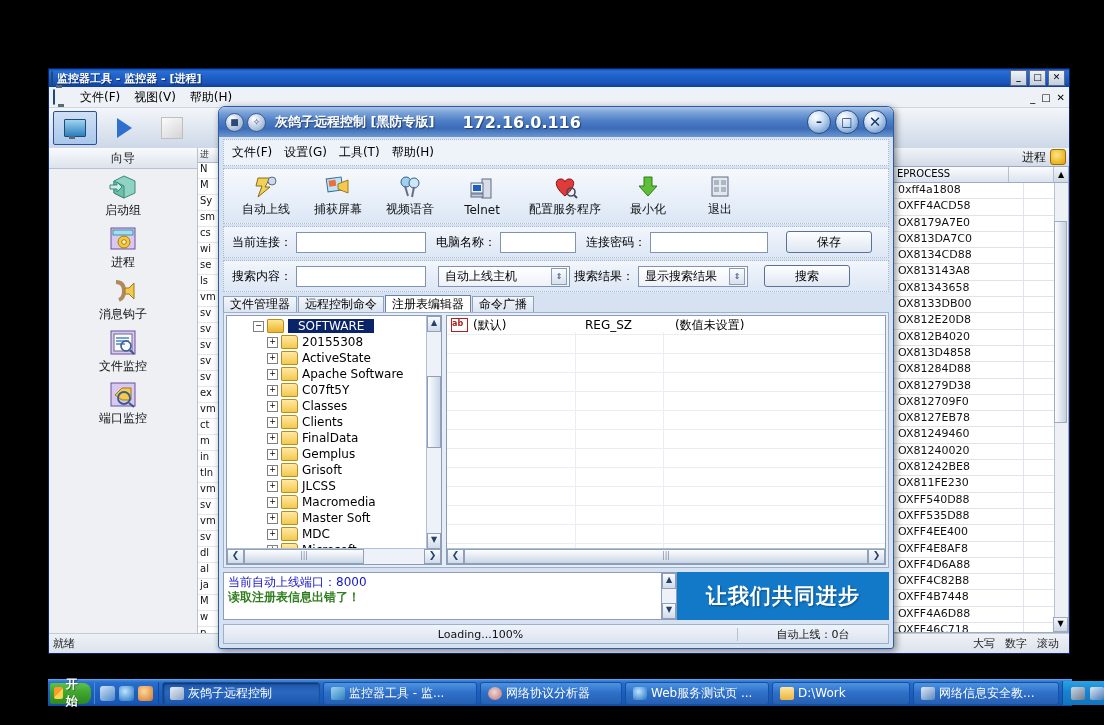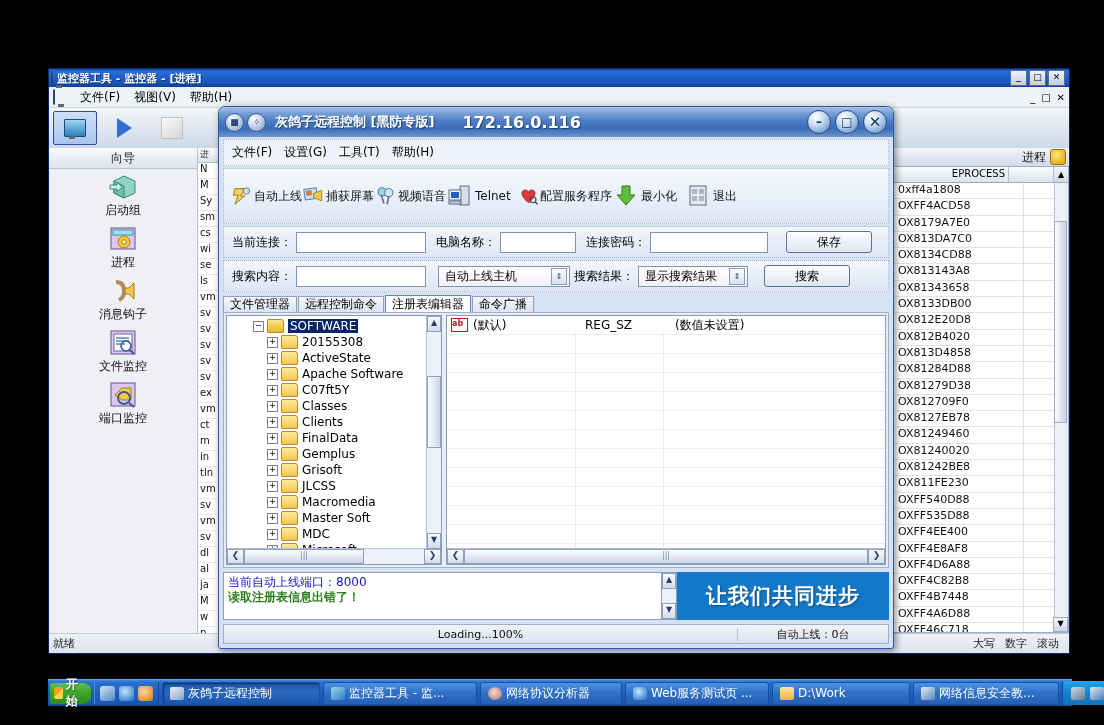--- a/index.html
+++ b/index.html
@@ -43,21 +43,21 @@
   .procrow{height:15px;border-bottom:1px solid #e4e8ee;font-size:10px;padding-left:2px;color:#111;white-space:nowrap;overflow:hidden;font-family:"DejaVu Sans",sans-serif;}
   #proclist-scroll{position:absolute;right:0;top:0;width:7px;height:100%;background:#bcc9dd;}
 
   #centerfill{flex:1;background:#e9edf3;}
 
   
   #rightpanel{width:176px;background:#dfe5ee;border-left:1px solid #9aa7bd;display:flex;flex-direction:column;}
   #rp-head{height:18px;background:linear-gradient(180deg,#f2f5f9,#d3dbe8);display:flex;align-items:center;justify-content:flex-end;padding-right:3px;gap:4px;font-size:12px;color:#111;}
   .gearic{width:14px;height:14px;border-radius:3px;background:radial-gradient(circle at 40% 35%,#ffe680,#e0a000);border:1px solid #9c7000;}
   #rp-listhead{display:flex;height:15px;background:linear-gradient(180deg,#fbfcfe,#dce3ed);border:1px solid #9fabc0;font-size:10px;}
-  #rp-listhead .c1{flex:1;padding:1px 3px;border-right:1px solid #b4bfd0;text-align:right;}
+  #rp-listhead .c1{flex:1;padding:1px 3px;border-right:1px solid #b4bfd0;}
   #rp-listhead .c2{width:44px;border-right:1px solid #b4bfd0;}
   #rp-listhead .sbup{width:14px;background:linear-gradient(180deg,#f4f6fa,#cfd8e6);display:flex;align-items:center;justify-content:center;font-size:8px;}
   #rp-rows{flex:1;background:#fff;border:1px solid #9fabc0;border-top:none;overflow:hidden;position:relative;}
   .eprow{height:15.3px;display:flex;font-size:11px;border-bottom:1px solid #dfe4ec;font-family:"DejaVu Sans",sans-serif;}
   .eprow .v{flex:1;padding-left:4px;color:#111;white-space:nowrap;}
   .eprow .b{width:44px;border-left:1px solid #dfe4ec;}
   #rp-vscroll{position:absolute;right:0;top:0;width:13px;height:100%;background:#edf1f6;border-left:1px solid #b8c2d2;}
   #rp-thumb{position:absolute;right:1px;top:38px;width:11px;height:200px;background:linear-gradient(90deg,#fdfdfe,#c6d1e1);border:1px solid #9fabc0;}
   #rp-down{position:absolute;right:0;bottom:0;width:13px;height:13px;background:linear-gradient(180deg,#f4f6fa,#cfd8e6);border:1px solid #9fabc0;font-size:8px;text-align:center;line-height:11px;}
 
@@ -77,21 +77,21 @@
   #dlg-title .ip{color:#fff;font-weight:bold;font-size:16px;margin-left:28px;text-shadow:1px 1px 1px rgba(0,0,0,.45);font-family:"DejaVu Sans",sans-serif;}
   .dbtns{margin-left:auto;display:flex;gap:4px;}
   .dbtn{width:22px;height:22px;border-radius:50%;border:1px solid #2b4d80;
     background:radial-gradient(circle at 35% 28%,#ffffff 0%,#cfe0f4 35%,#7fa6d6 75%,#41699f 100%);
     display:flex;align-items:center;justify-content:center;font-size:12px;color:#123a68;font-weight:bold;line-height:1;}
   .dbtn.x{background:radial-gradient(circle at 35% 28%,#ffffff 0%,#d2e2f5 35%,#7ea5d5 75%,#3d6499 100%);font-size:15px;}
 
   #dlg-menu{height:25px;margin:2px 4px 0 4px;background:#eef3fa;border:1px dotted #aab8cf;display:flex;align-items:center;padding-left:8px;gap:12px;font-size:12px;color:#000;}
 
   #dlg-tools{margin:2px 4px 0 4px;height:54px;background:linear-gradient(180deg,#f6f9fd,#dce7f6);border:1px dotted #aab8cf;display:flex;align-items:center;padding-left:6px;}
-  .tool{width:72px;display:flex;flex-direction:row;align-items:center;gap:1px;}
+  .tool{width:72px;display:flex;flex-direction:column;align-items:center;gap:1px;}
   .tool .ti{width:28px;height:26px;}
   .tool .tl{font-size:12px;color:#111;white-space:nowrap;}
   .tool .tl.en{font-family:"DejaVu Sans",sans-serif;}
 
   .formrow{margin:2px 4px 0 4px;height:30px;background:linear-gradient(180deg,#f2f6fc,#dde7f5);border:1px dotted #aab8cf;display:flex;align-items:center;padding-left:8px;gap:4px;font-size:12px;}
   .formrow .lab{color:#000;}
   .tinput{height:17px;border:1px solid #7f94b3;background:#fff;}
   .btnstd{height:20px;padding:0 14px;border:1px solid #5c7196;border-radius:3px;
     background:linear-gradient(180deg,#fdfefe,#dfe7f2);font-size:12px;color:#000;display:flex;align-items:center;justify-content:center;}
   .selectbox{height:19px;border:1px solid #7f94b3;background:linear-gradient(180deg,#ffffff,#eef2f8);display:flex;align-items:center;padding:0 2px 0 6px;font-size:12px;color:#000;}
@@ -103,21 +103,21 @@
   .tab.active{background:#fff;height:16px;border-color:#6b82a6;}
 
   #dlg-panes{margin:0 4px;height:250px;display:flex;gap:4px;background:#e6edf7;border:1px solid #9fb0cb;padding:2px;}
   #treepane{width:214px;background:#fff;border:1px solid #8a9cb8;display:flex;flex-direction:column;position:relative;}
   #tree{flex:1;overflow:hidden;padding:2px 0 0 4px;}
   .tnode{display:flex;align-items:center;height:16px;font-size:12px;font-family:"DejaVu Sans",sans-serif;white-space:nowrap;}
   .tnode .exp{width:9px;height:9px;border:1px solid #808080;background:#fff;font-size:8px;line-height:7px;text-align:center;color:#000;margin-right:3px;font-family:"DejaVu Sans",sans-serif;}
   .tnode .fold{width:15px;height:12px;margin-right:4px;background:linear-gradient(180deg,#ffeaa0,#f3c84f);border:1px solid #b98c1b;border-radius:1px 3px 1px 1px;}
   .tnode .fold.open{background:linear-gradient(180deg,#ffe68c,#e9b52e);}
   .tnode .lbl{color:#000;}
-  .tnode .lbl.sel{background:#0a246a;color:#fff;padding:0 2px;}
+  .tnode .lbl.sel{background:#0a246a;color:#fff;padding:0 10px;}
   .tindent{width:22px;}
   .vscroll{width:14px;background:#eef2f8;border-left:1px solid #b3bfd2;position:absolute;right:0;top:0;bottom:0;}
   .vsbtn{height:14px;background:linear-gradient(180deg,#fafcfe,#d2dbe9);border:1px solid #8ea0bb;font-size:8px;text-align:center;line-height:12px;color:#24406b;}
   .vsthumb{position:absolute;left:0;right:0;background:linear-gradient(90deg,#fdfeff,#c9d5e6);border:1px solid #8ea0bb;}
   .hscroll{height:15px;background:#eef2f8;border-top:1px solid #b3bfd2;display:flex;align-items:center;}
   .hsbtn{width:15px;height:13px;background:linear-gradient(180deg,#fafcfe,#d2dbe9);border:1px solid #8ea0bb;font-size:9px;text-align:center;line-height:11px;color:#24406b;}
   .hsthumb{height:13px;background:linear-gradient(180deg,#fdfeff,#c9d5e6);border:1px solid #8ea0bb;position:relative;}
   .hsthumb:after{content:'|||';position:absolute;left:50%;top:0;transform:translateX(-50%);font-size:8px;color:#7d8ca4;line-height:12px;}
 
   #listpane{flex:1;background:#fff;border:1px solid #8a9cb8;display:flex;flex-direction:column;position:relative;}

